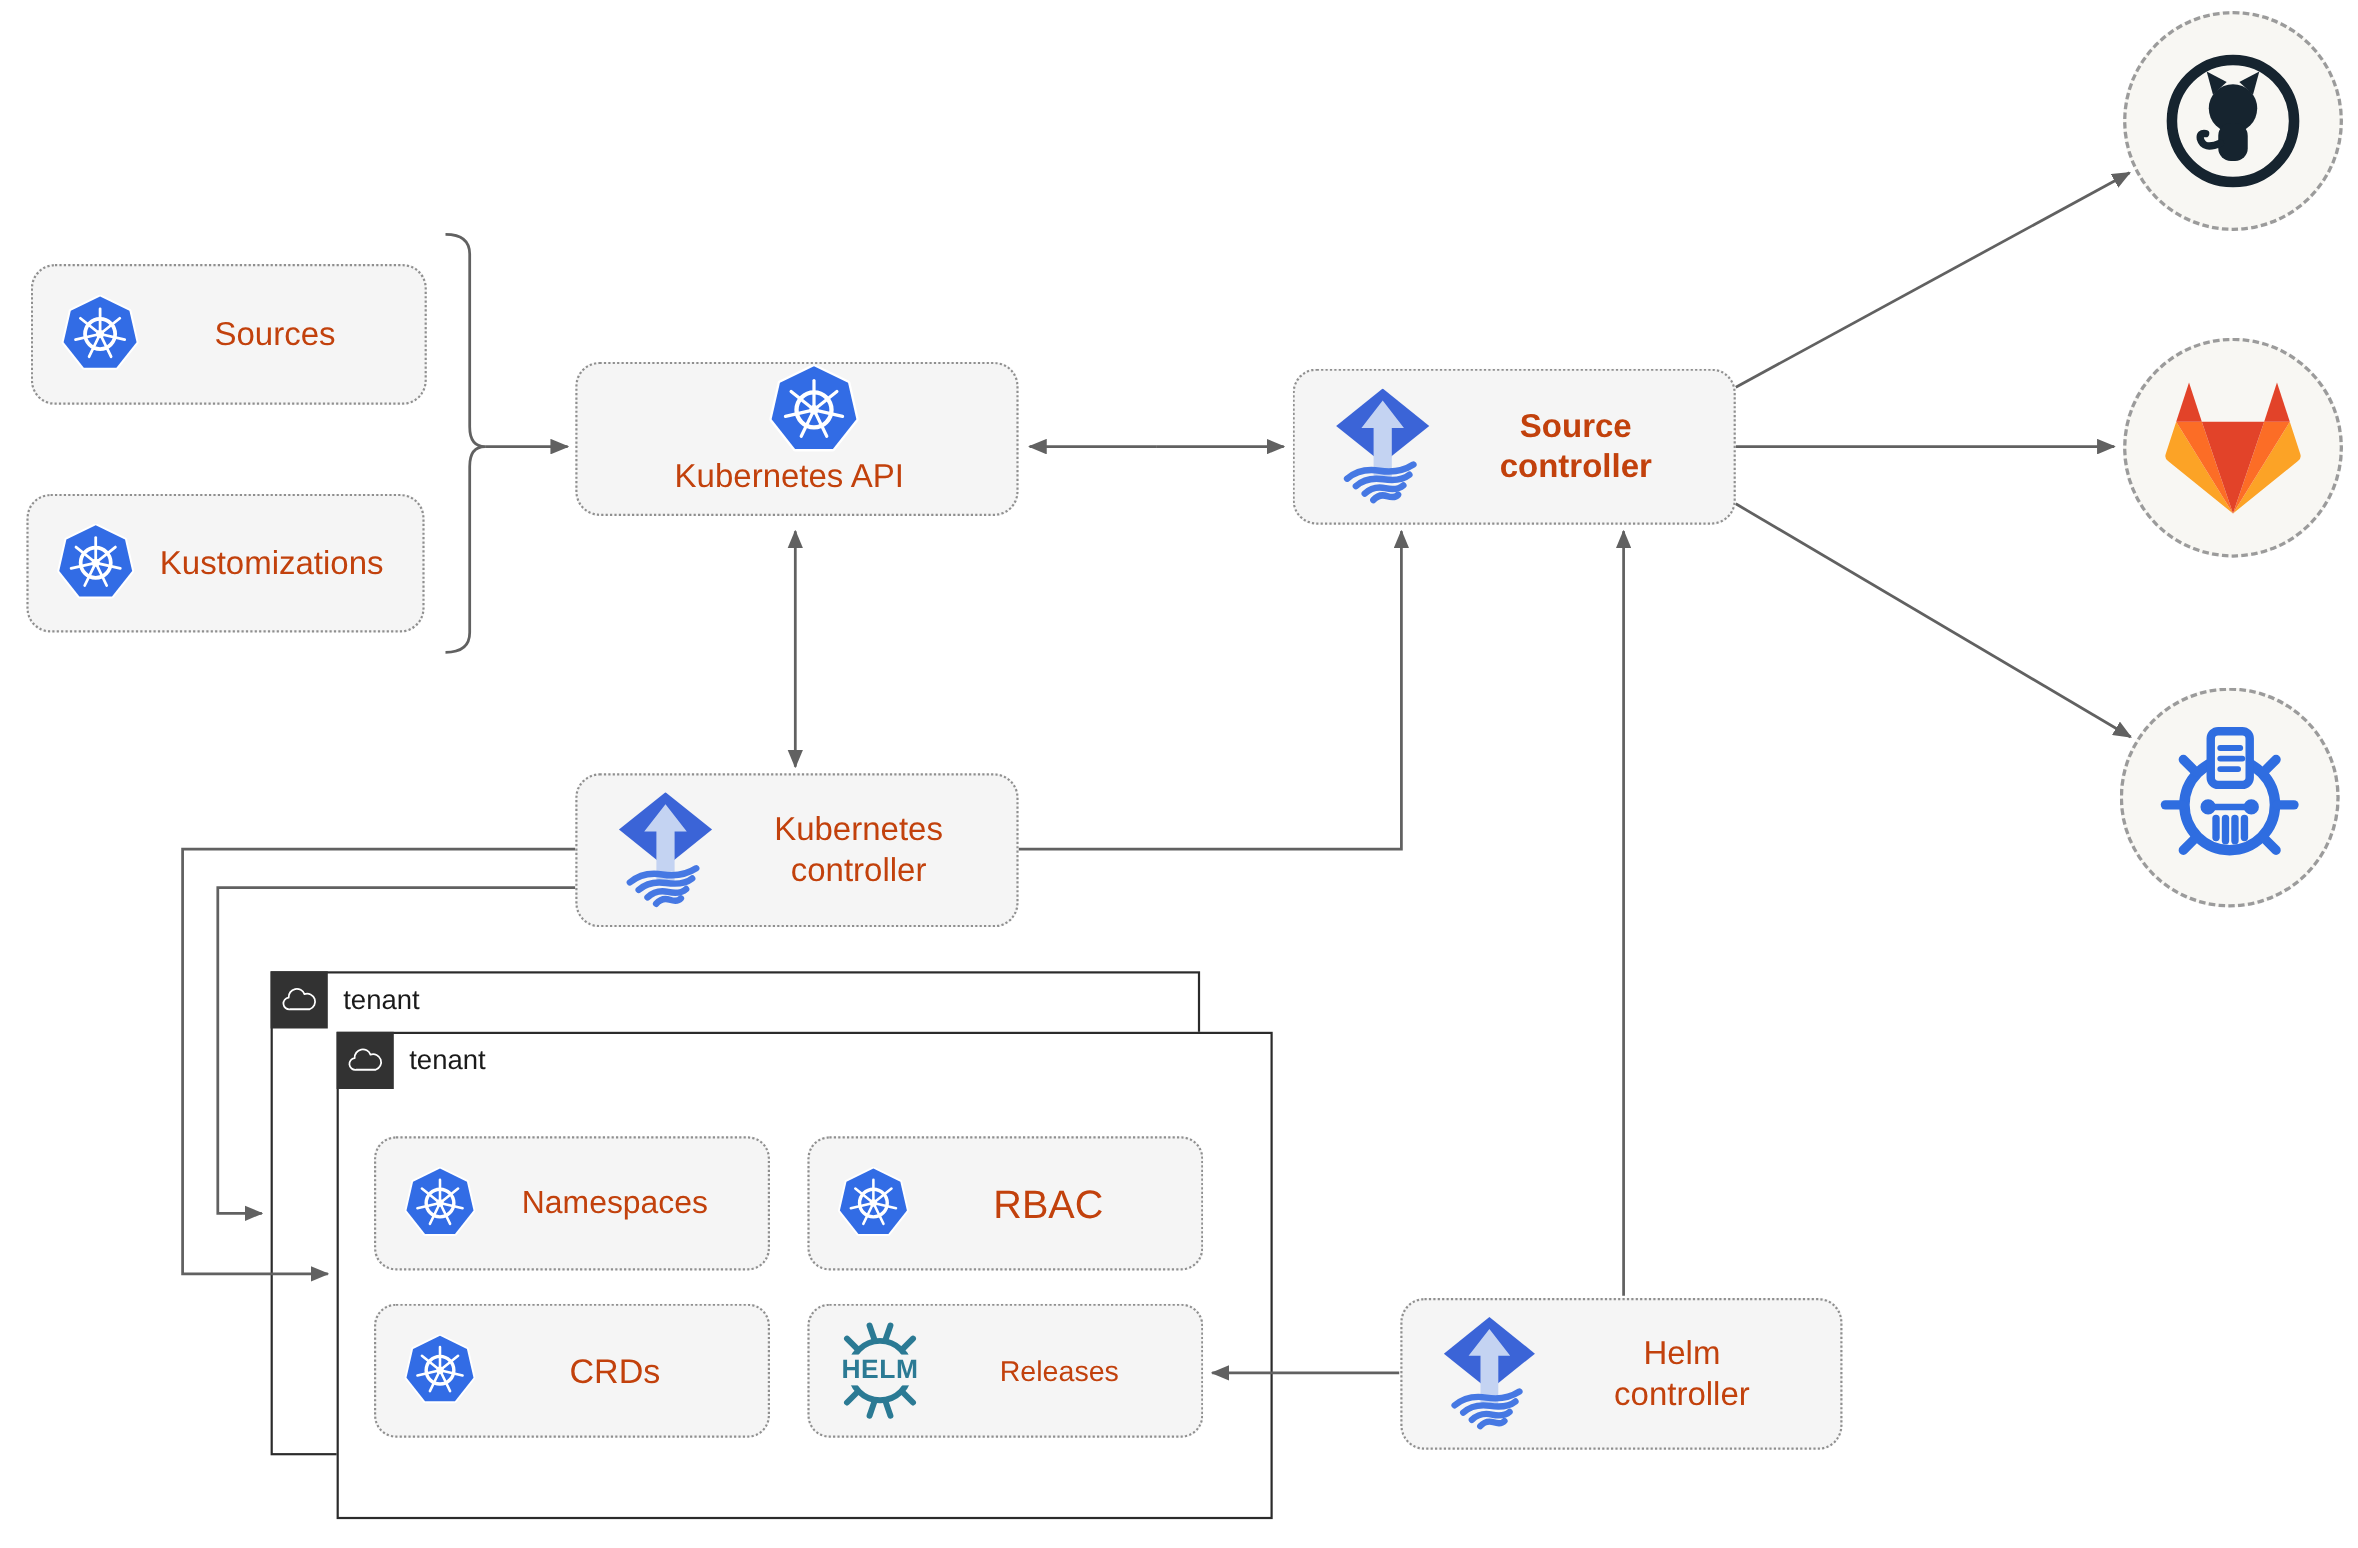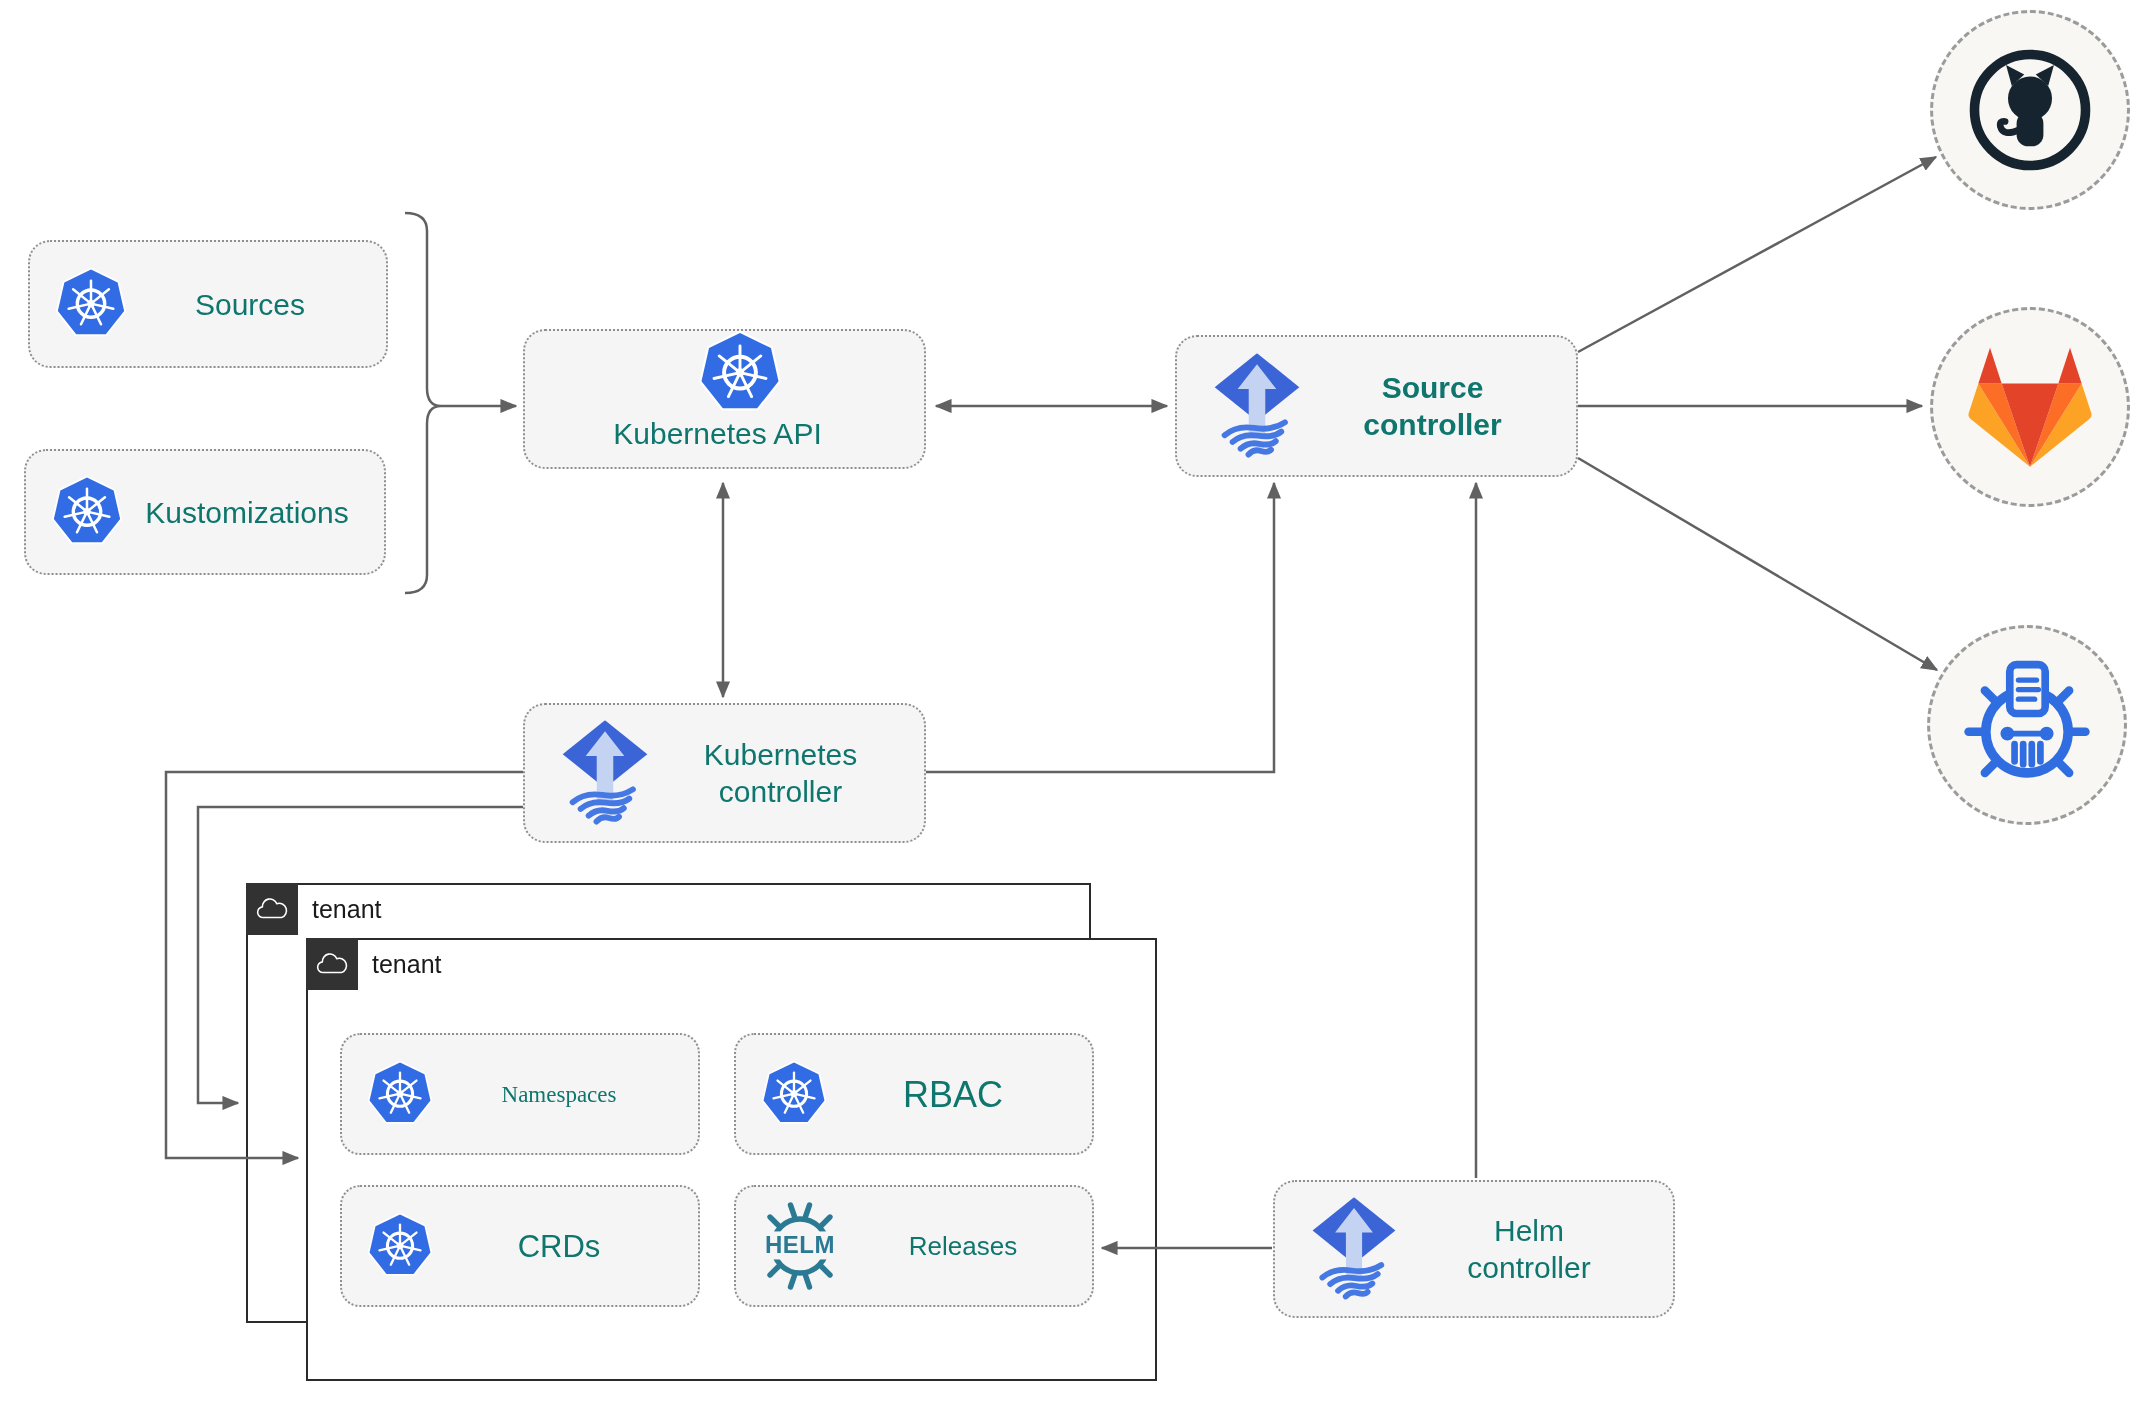--- a/index.html
+++ b/index.html
@@ -6,21 +6,21 @@
   #canvas{position:relative;width:2144px;height:1407px;background:#ffffff;overflow:hidden;
           font-family:"Liberation Sans", sans-serif;color:#111;}
 
   
   #wires{position:absolute;left:0;top:0;z-index:2;pointer-events:none;}
 
   
   .node{position:absolute;z-index:3;display:flex;align-items:center;box-sizing:border-box;
         background:#f5f5f5;border:2px dotted #8f8f8f;border-radius:22px;}
   .node .nicon{flex:0 0 auto;display:flex;align-items:center;justify-content:center;}
-  .node .nlabel{flex:1 1 auto;text-align:center;font-size:30px;line-height:37px;color:#0f766e;
+  .node .nlabel{flex:1 1 auto;text-align:center;font-size:30px;line-height:37px;color:#c2410c;
         padding-right:14px;}
 
   
   .endpoint{position:absolute;z-index:3;width:200px;height:200px;box-sizing:border-box;
         border:3px dashed #9b9b9b;border-radius:50%;background:#f8f7f3;
         display:flex;align-items:center;justify-content:center;}
 
   
   .tenant{position:absolute;z-index:1;box-sizing:border-box;background:#ffffff;border:2px solid #2b2b2b;}
   .tenant-tab{position:absolute;left:-2px;top:-2px;width:52px;height:52px;background:#323232;
@@ -180,21 +180,21 @@
       <div>controller</div>
     </span>
   </div>
 
   <div class="node" style="left:340px;top:1033px;width:360px;height:122px;border-radius:20px;">
     <span class="nicon" style="margin-left:24px;">
       <svg width="68" height="66" viewBox="0 0 100 97">
           <use href="#sym-k8s"></use>
         </svg>
     </span>
-    <span class="nlabel" style="font-size:23px;font-family:Liberation Serif, serif;">Namespaces</span>
+    <span class="nlabel" style="font-size:29px;">Namespaces</span>
   </div>
 
   <div class="node" style="left:734px;top:1033px;width:360px;height:122px;border-radius:20px;">
     <span class="nicon" style="margin-left:24px;">
       <svg width="68" height="66" viewBox="0 0 100 97">
           <use href="#sym-k8s"></use>
         </svg>
     </span>
     <span class="nlabel" style="font-size:36px;">RBAC</span>
   </div>

